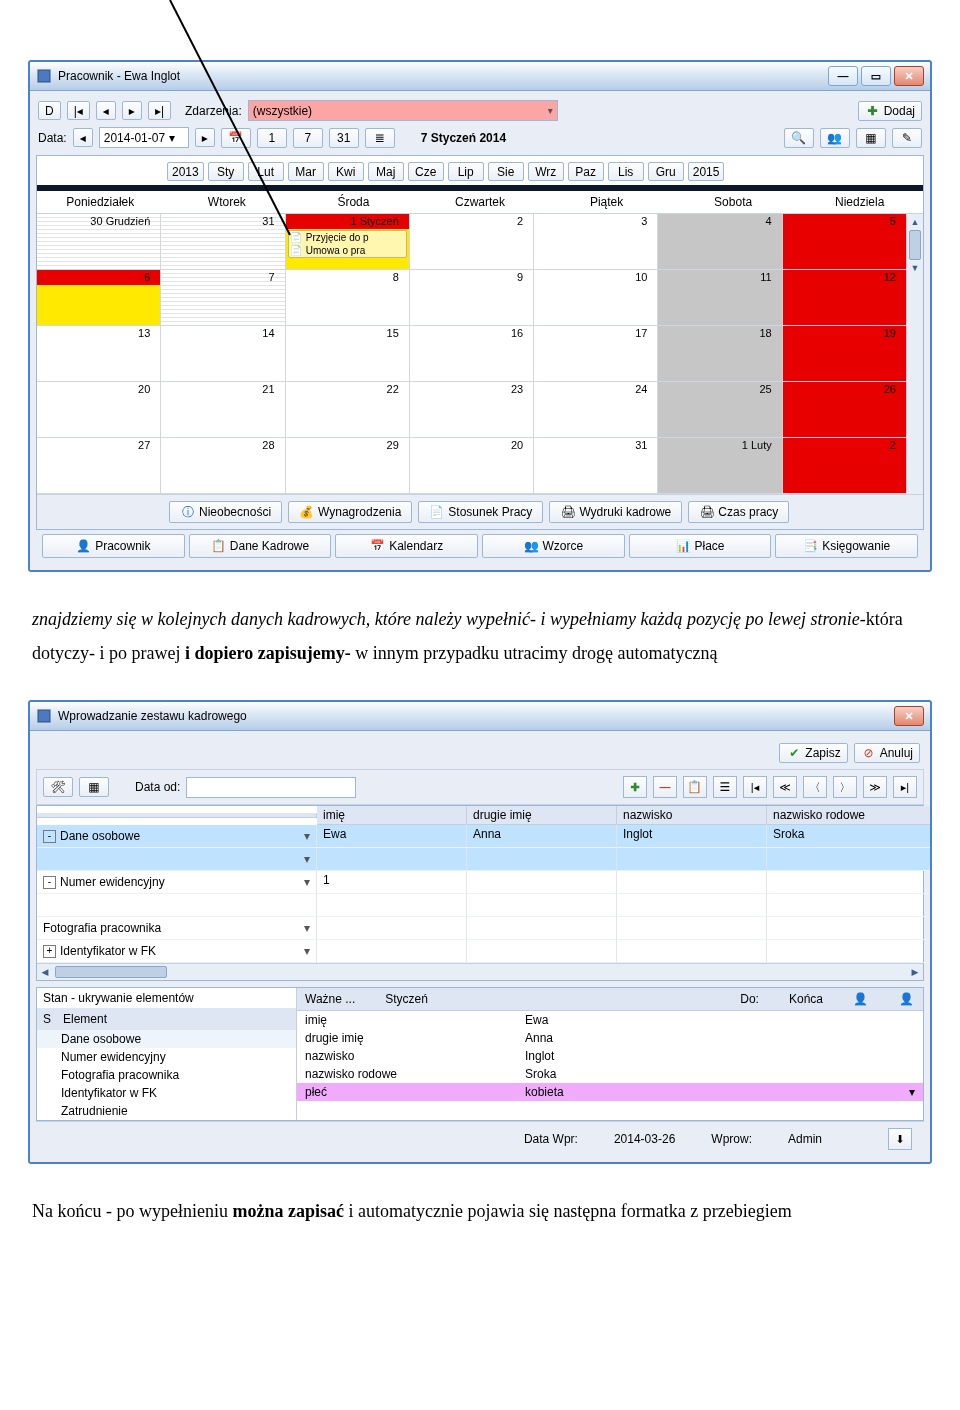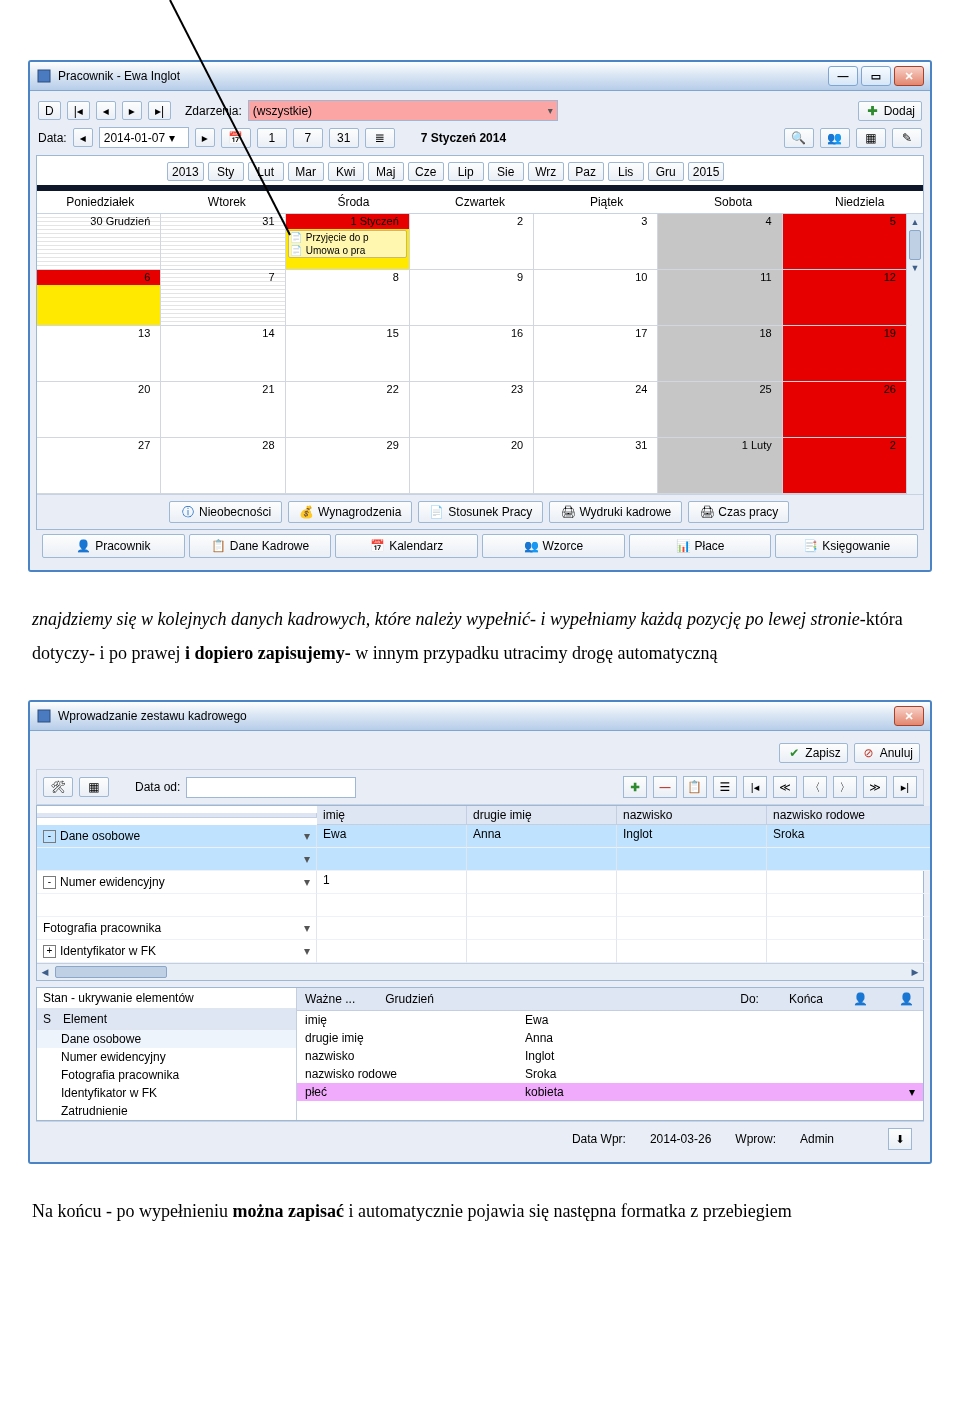--- a/index.html
+++ b/index.html
@@ -65,21 +65,21 @@
   .hscroll{height:16px;background:#e8eef6;border-top:1px solid #c3cfe0;display:flex;align-items:center;}
   .hscroll .harrow{width:16px;text-align:center;font-size:9px;color:#3d5f8a;}
   .hscroll .hthumb{height:10px;width:110px;margin:0 2px;background:#c0d0e4;border:1px solid #8aa6c8;border-radius:2px;}
   .detailwrap{display:grid;grid-template-columns:260px 1fr;gap:0;border:1px solid #9db7d4;background:#fff;margin-top:6px;}
   .leftpane{border-right:1px solid #c3cfe0;}
   .leftpane .lh{padding:3px 6px;border-bottom:1px solid #e0e6ef;}
   .leftpane .li{padding:2px 6px 2px 24px;}
   .rightpane .rh{display:flex;gap:30px;align-items:center;background:#dde6f2;padding:3px 8px;border-bottom:1px solid #c3cfe0;}
   .rightpane .rrow{display:grid;grid-template-columns:220px 1fr 30px;padding:2px 8px;}
   .rightpane .rrow.hl{background:#f0abfc;}
-  .footer2{display:flex;align-items:center;gap:24px;padding:6px 12px;border-top:1px solid #c7d3e3;}
+  .footer2{display:flex;align-items:center;gap:36px;padding:6px 12px;border-top:1px solid #c7d3e3;}
   .diag{position:absolute;top:-60px;left:160px;width:180px;height:300px;pointer-events:none;z-index:5;}
   .pagewrap{position:relative;}
 </style>
 </head>
 <body>
 <div class="page">
 
 <div class="pagewrap">
 
 <svg class="diag" viewBox="0 0 180 300">
@@ -538,21 +538,21 @@
               <div class="li" style="background: rgb(238, 244, 251);">Dane osobowe</div>
               <div class="li">Numer ewidencyjny</div>
               <div class="li">Fotografia pracownika</div>
               <div class="li">Identyfikator w FK</div>
               <div class="li">Zatrudnienie</div>
             </div>
       </div>
       <div class="rightpane">
         <div class="rh">
           <span>Ważne ...</span>
-          <span>Grudzień</span>
+          <span>Styczeń</span>
           <span style="margin-left:auto">Do:</span>
           <span>Końca</span>
           <span class="ico">👤</span>
           <span class="ico" style="color:#c0392b;">👤</span>
         </div>
         <div id="rightrows">
               <div class="rrow">
                 <div>imię</div>
                 <div>Ewa</div>
                 <div></div>

